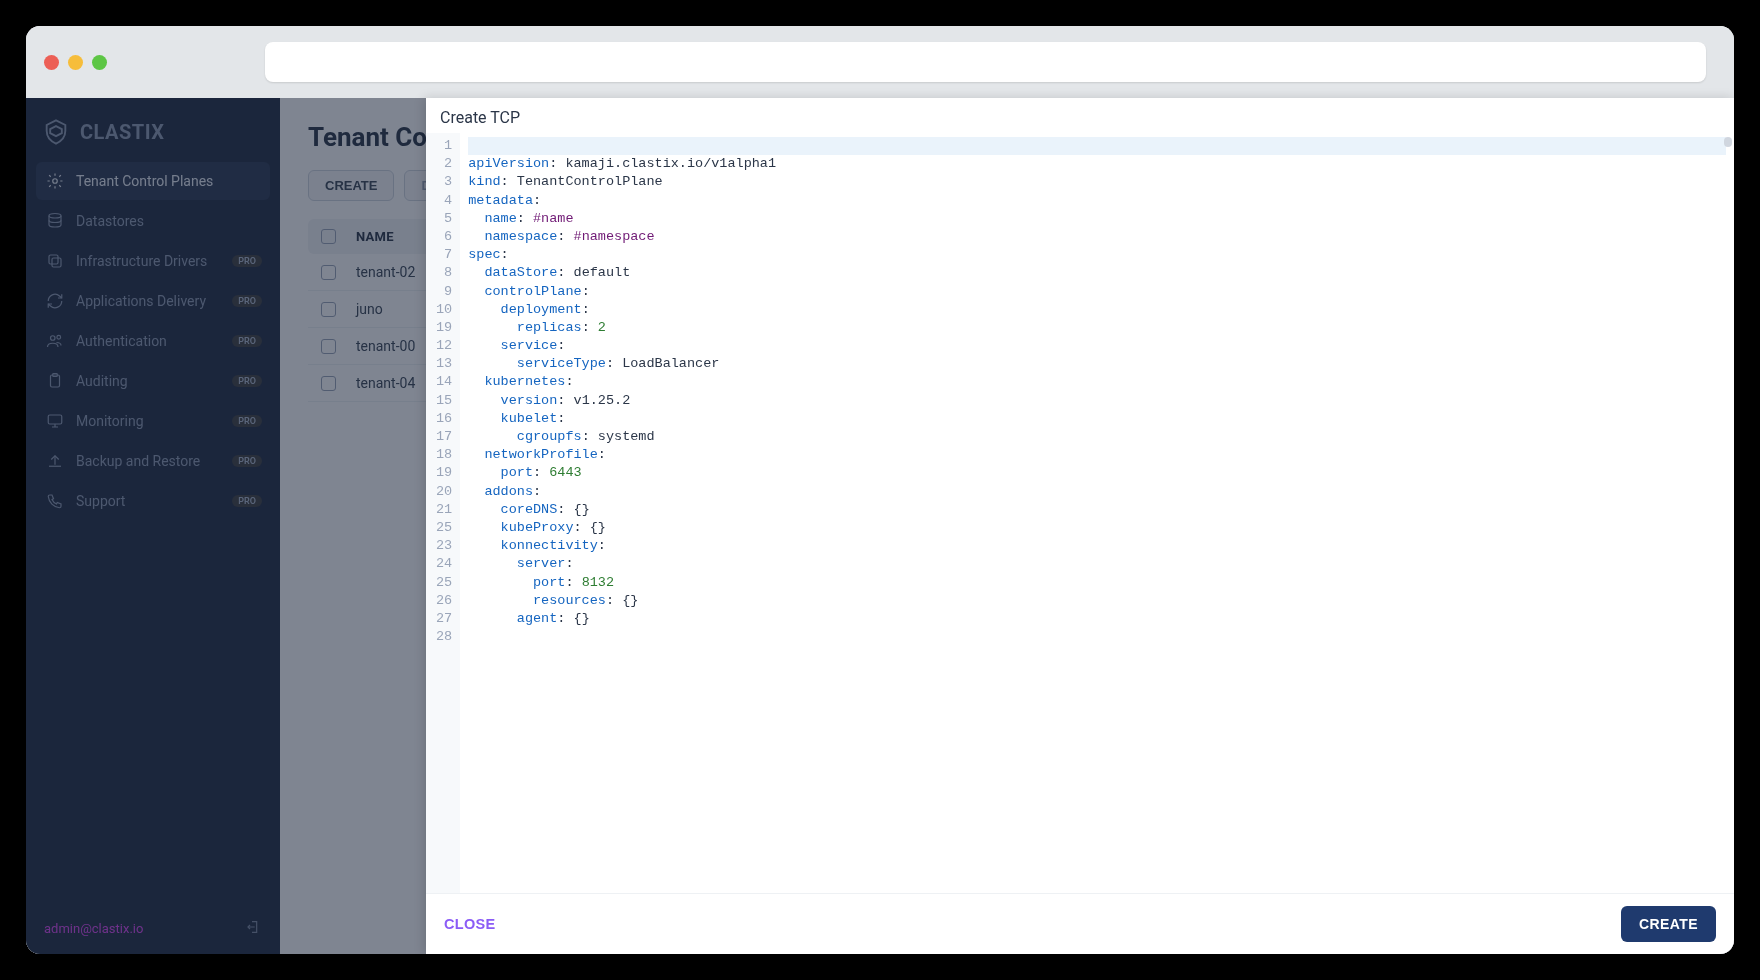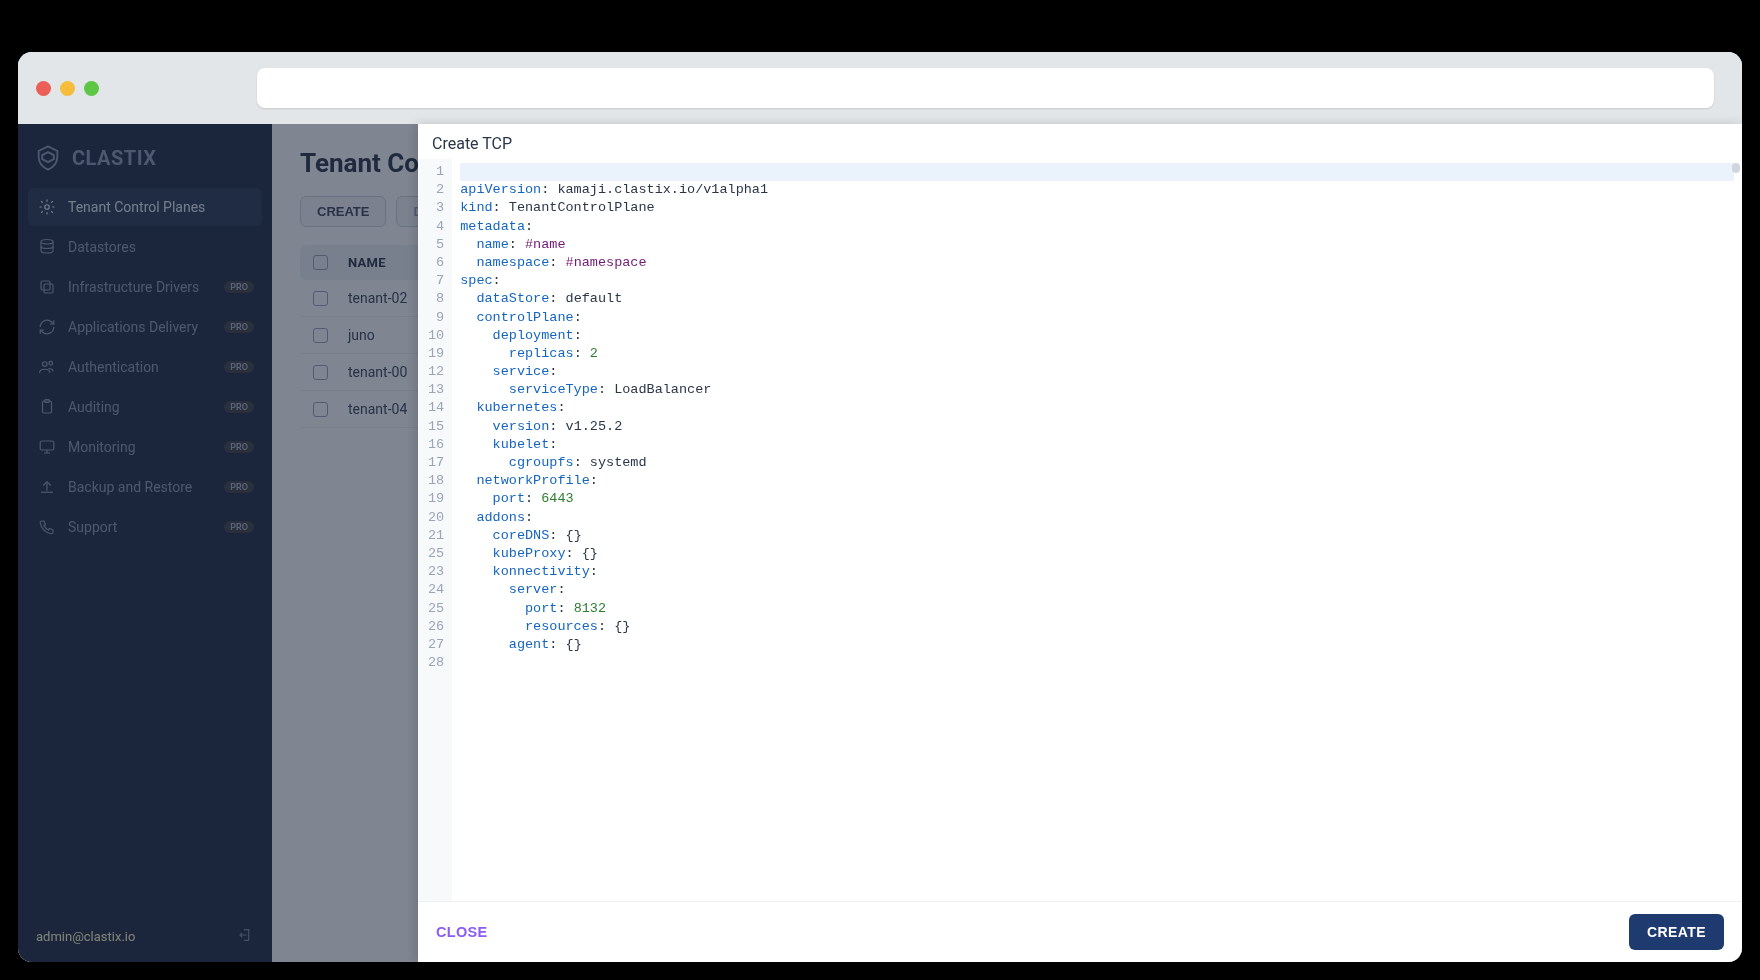--- a/index.html
+++ b/index.html
@@ -1,38 +1,38 @@
 <!DOCTYPE html>
 <html><head>
 <meta charset="utf-8">
 <style>
   * { box-sizing: border-box; margin: 0; padding: 0; }
   html, body { height: 100%; font-family: -apple-system, BlinkMacSystemFont, "Segoe UI", Roboto, Helvetica, Arial, sans-serif; background:#000; }
-  .frame { position:absolute; inset:0; padding:18px;margin-top:34px; }
+  .frame { position:absolute; inset:0; padding:26px; }
   .window { width:100%; height:100%; background:#fff; border-radius:14px; overflow:hidden; display:flex; flex-direction:column; position:relative; }
   
   .chrome { height:72px; background:#e3e6e9; display:flex; align-items:center; padding:0 20px 0 18px; gap:18px; }
   .traffic { display:flex; gap:9px; align-items:center; }
   .dot { width:15px; height:15px; border-radius:50%; }
   .dot.red{background:#ec5f56;} .dot.yellow{background:#f6bd3b;} .dot.green{background:#5dc645;}
   .omnibox { flex:1; height:40px; background:#fff; border-radius:8px; box-shadow:0 1px 2px rgba(0,0,0,.12); margin-left:140px; margin-right:8px; }
   
   .app { flex:1; display:flex; min-height:0; position:relative; background:#ffffff; }
   .sidebar { width:254px; background:#232e44; color:#9aa5b9; display:flex; flex-direction:column; padding:14px 10px 10px 10px; font-size:14px; }
   .brand { display:flex; align-items:center; gap:10px; padding:6px 8px 16px 6px; color:#bfc9db; }
   .brand-icon svg{display:block}
   .brand-text { font-size:20px; font-weight:700; letter-spacing:.5px; color:#8f9bb3; }
   .nav { display:flex; flex-direction:column; gap:2px; }
   .nav-item { display:flex; align-items:center; gap:12px; padding:10px 10px; border-radius:6px; color:#8f9bb3; cursor:pointer; position:relative; }
   .nav-item.active { background:#2d3a54; color:#e8edf5; }
   .nav-item .icon { width:18px; display:flex; align-items:center; justify-content:center; }
   .nav-item .icon svg{width:18px;height:18px;stroke:#8f9bb3;fill:none;stroke-width:1.6}
   .nav-item.active .icon svg{stroke:#e8edf5}
   .badge { position:absolute; right:8px; background:#404040; color:#aeb9ce; font-size:9px; padding:1px 6px; border-radius:7px; font-weight:600; }
-  .sidebar-footer { margin-top:auto; display:flex; align-items:center; justify-content:space-between; padding:8px 8px 6px 8px; color:#fef9c3; font-size:13px;gap:28px; }
+  .sidebar-footer { margin-top:auto; display:flex; align-items:center; justify-content:space-between; padding:8px 8px 6px 8px; color:#d946ef; font-size:13px;gap:28px; }
   .logout-icon svg{width:16px;height:16px;stroke:#7e8aa3;fill:none;stroke-width:1.8}
   
   .main { flex:1; padding:24px 28px; color:#3c4858; min-width:0; }
   .page-title { font-size:26px; font-weight:700; color:#2b3648; margin-bottom:18px; }
   .toolbar { display:flex; gap:10px; margin-bottom:18px; }
   .btn { border:1px solid #cfd5de; background:#f5f7f9; padding:7px 16px; border-radius:6px; font-size:13px; font-weight:700; color:#3c4858; cursor:pointer; }
   .btn.muted { color:#9aa5b9; }
   .table { width:100%; }
   .thead, .trow { display:flex; align-items:center; gap:14px; padding:10px 6px; }
   .thead { background:#f1f3f6; border-radius:6px; font-size:13px; font-weight:700; color:#2b3648; text-transform:uppercase; letter-spacing:.3px; }

